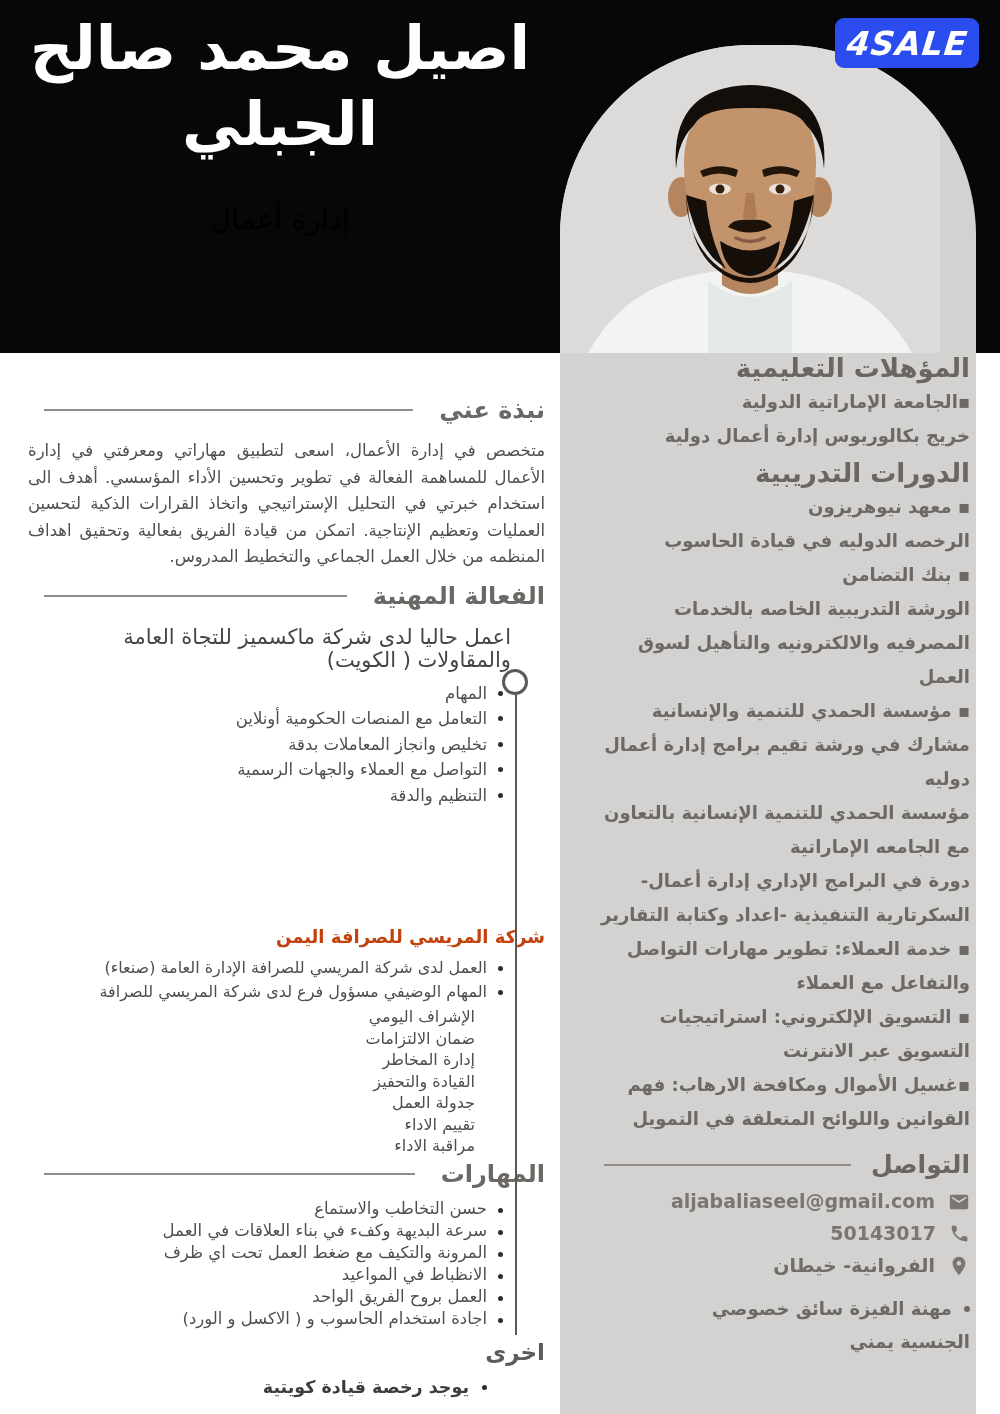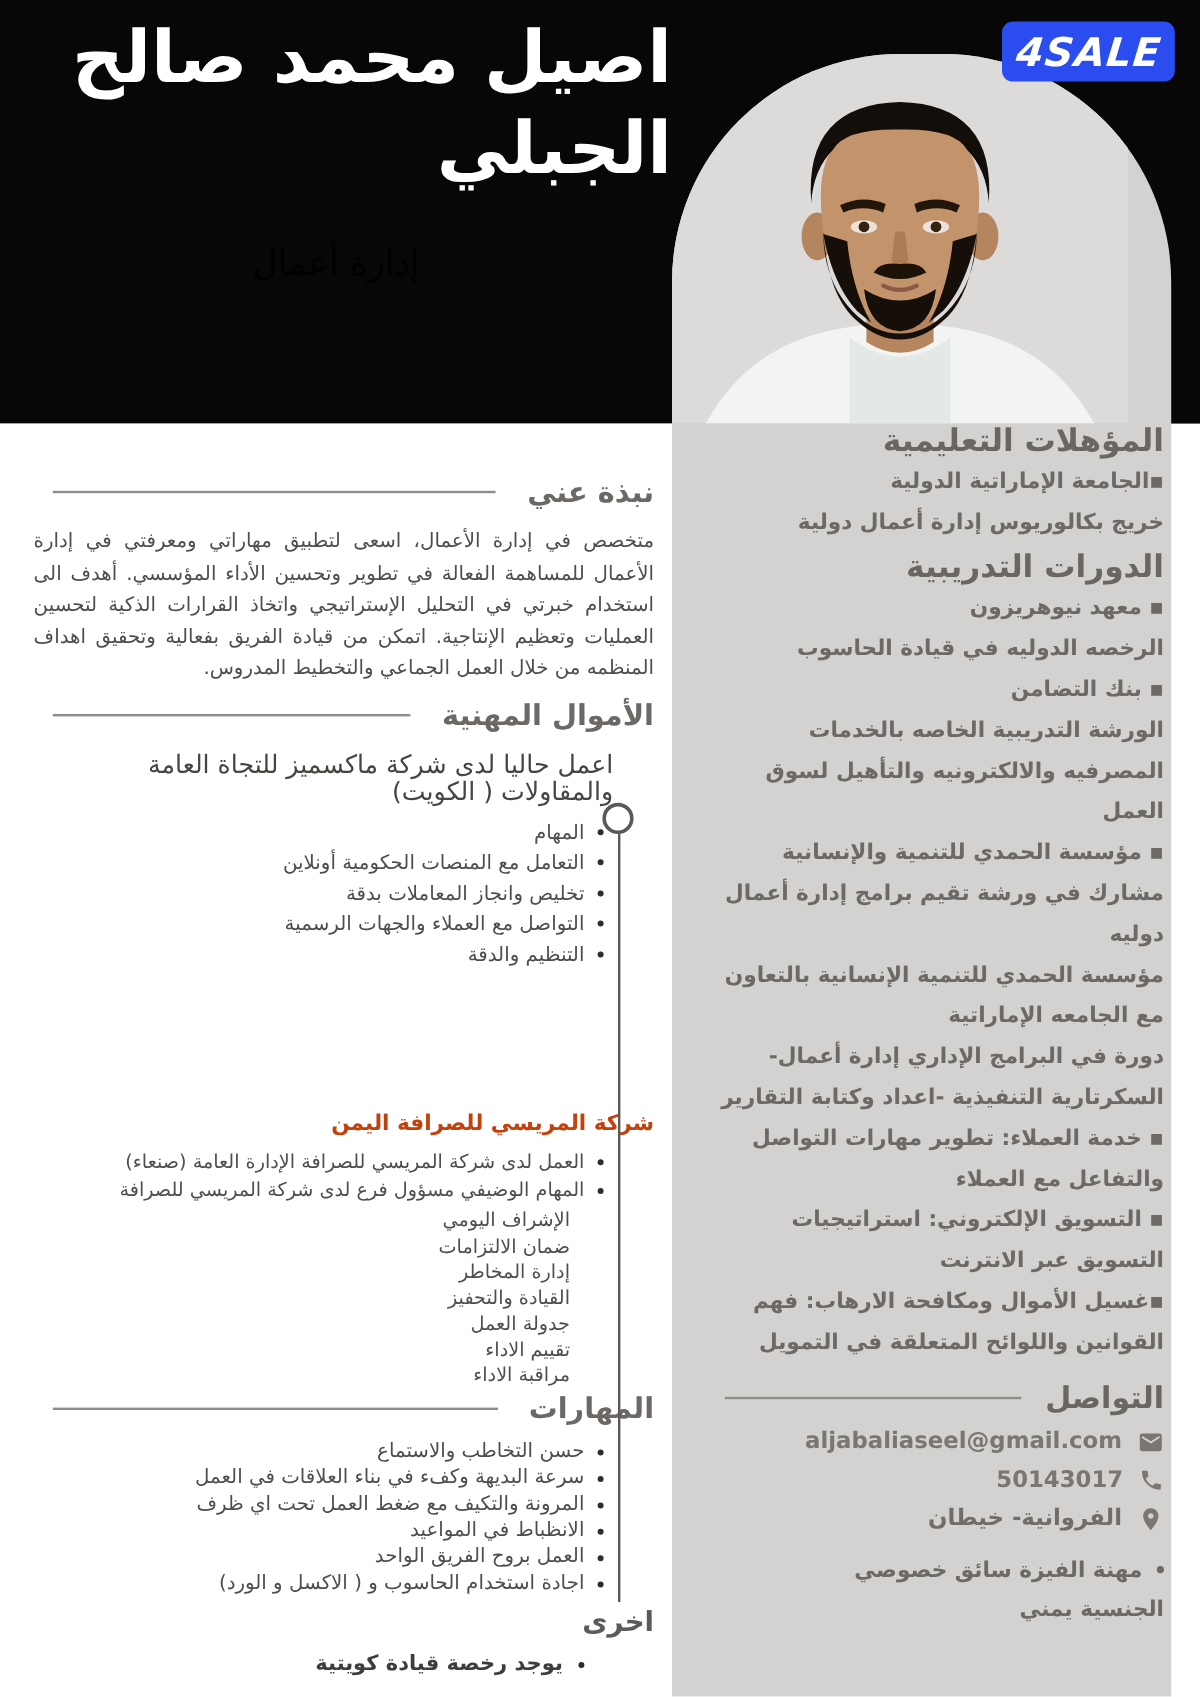--- a/index.html
+++ b/index.html
@@ -3,21 +3,21 @@
 <meta charset="utf-8">
 <style>
   html,body{margin:0;padding:0;background:#fff;}
   .page{position:relative;width:1000px;height:1414px;background:#ffffff;overflow:hidden;
         font-family:"DejaVu Sans","Liberation Sans",sans-serif;}
 
   
   .black-band{position:absolute;left:0;top:0;width:1000px;height:353px;background:#070707;}
 
   .name-block{position:absolute;left:0;top:10px;width:560px;text-align:center;color:#ffffff;direction:rtl;z-index:3;}
-  .nm{margin:0;font-size:60px;line-height:76px;font-weight:bold;white-space:nowrap;text-align:right;}
+  .nm{margin:0;font-size:60px;line-height:76px;font-weight:bold;white-space:nowrap;}
   .subtitle{margin-top:40px;font-size:29px;font-weight:normal;color:#000000;}
 
   
   .logo{position:absolute;left:835px;top:18px;width:144px;height:50px;background:#2b4df0;border-radius:9px;
         z-index:6;display:flex;align-items:center;justify-content:center;}
   .logo span{color:#fff;font-style:italic;font-weight:bold;font-size:33px;letter-spacing:1px;transform:skewX(-6deg);}
 
   
   .sidebar{position:absolute;left:560px;top:45px;width:416px;height:1369px;background:#d3d2d0;
            border-radius:190px 190px 0 0;overflow:hidden;z-index:2;}
@@ -178,21 +178,21 @@
 
   <main class="main">
 
     <div class="sec-head">
       <h2 class="sec-title">نبذة عني</h2>
       <div class="rule"></div>
     </div>
     <p class="about-text">متخصص في إدارة الأعمال،  اسعى لتطبيق مهاراتي ومعرفتي في إدارة الأعمال للمساهمة الفعالة في تطوير وتحسين الأداء المؤسسي. أهدف الى استخدام خبرتي في التحليل الإستراتيجي واتخاذ القرارات الذكية لتحسين العمليات وتعظيم الإنتاجية.  اتمكن من قيادة الفريق بفعالية  وتحقيق اهداف المنظمه من خلال العمل الجماعي والتخطيط المدروس.</p>
 
     <div class="sec-head exp-head">
-      <h2 class="sec-title">الأموال المهنية</h2>
+      <h2 class="sec-title">الفعالة المهنية</h2>
       <div class="rule"></div>
     </div>
 
     <div class="job1-head">اعمل حاليا لدى شركة ماكسميز للتجاة العامة والمقاولات ( الكويت)</div>
     <ul class="dots-list">
       <li>المهام</li>
       <li>التعامل مع المنصات الحكومية أونلاين</li>
       <li>تخليص وانجاز المعاملات بدقة</li>
       <li>التواصل مع العملاء والجهات الرسمية</li>
       <li>التنظيم والدقة</li>

